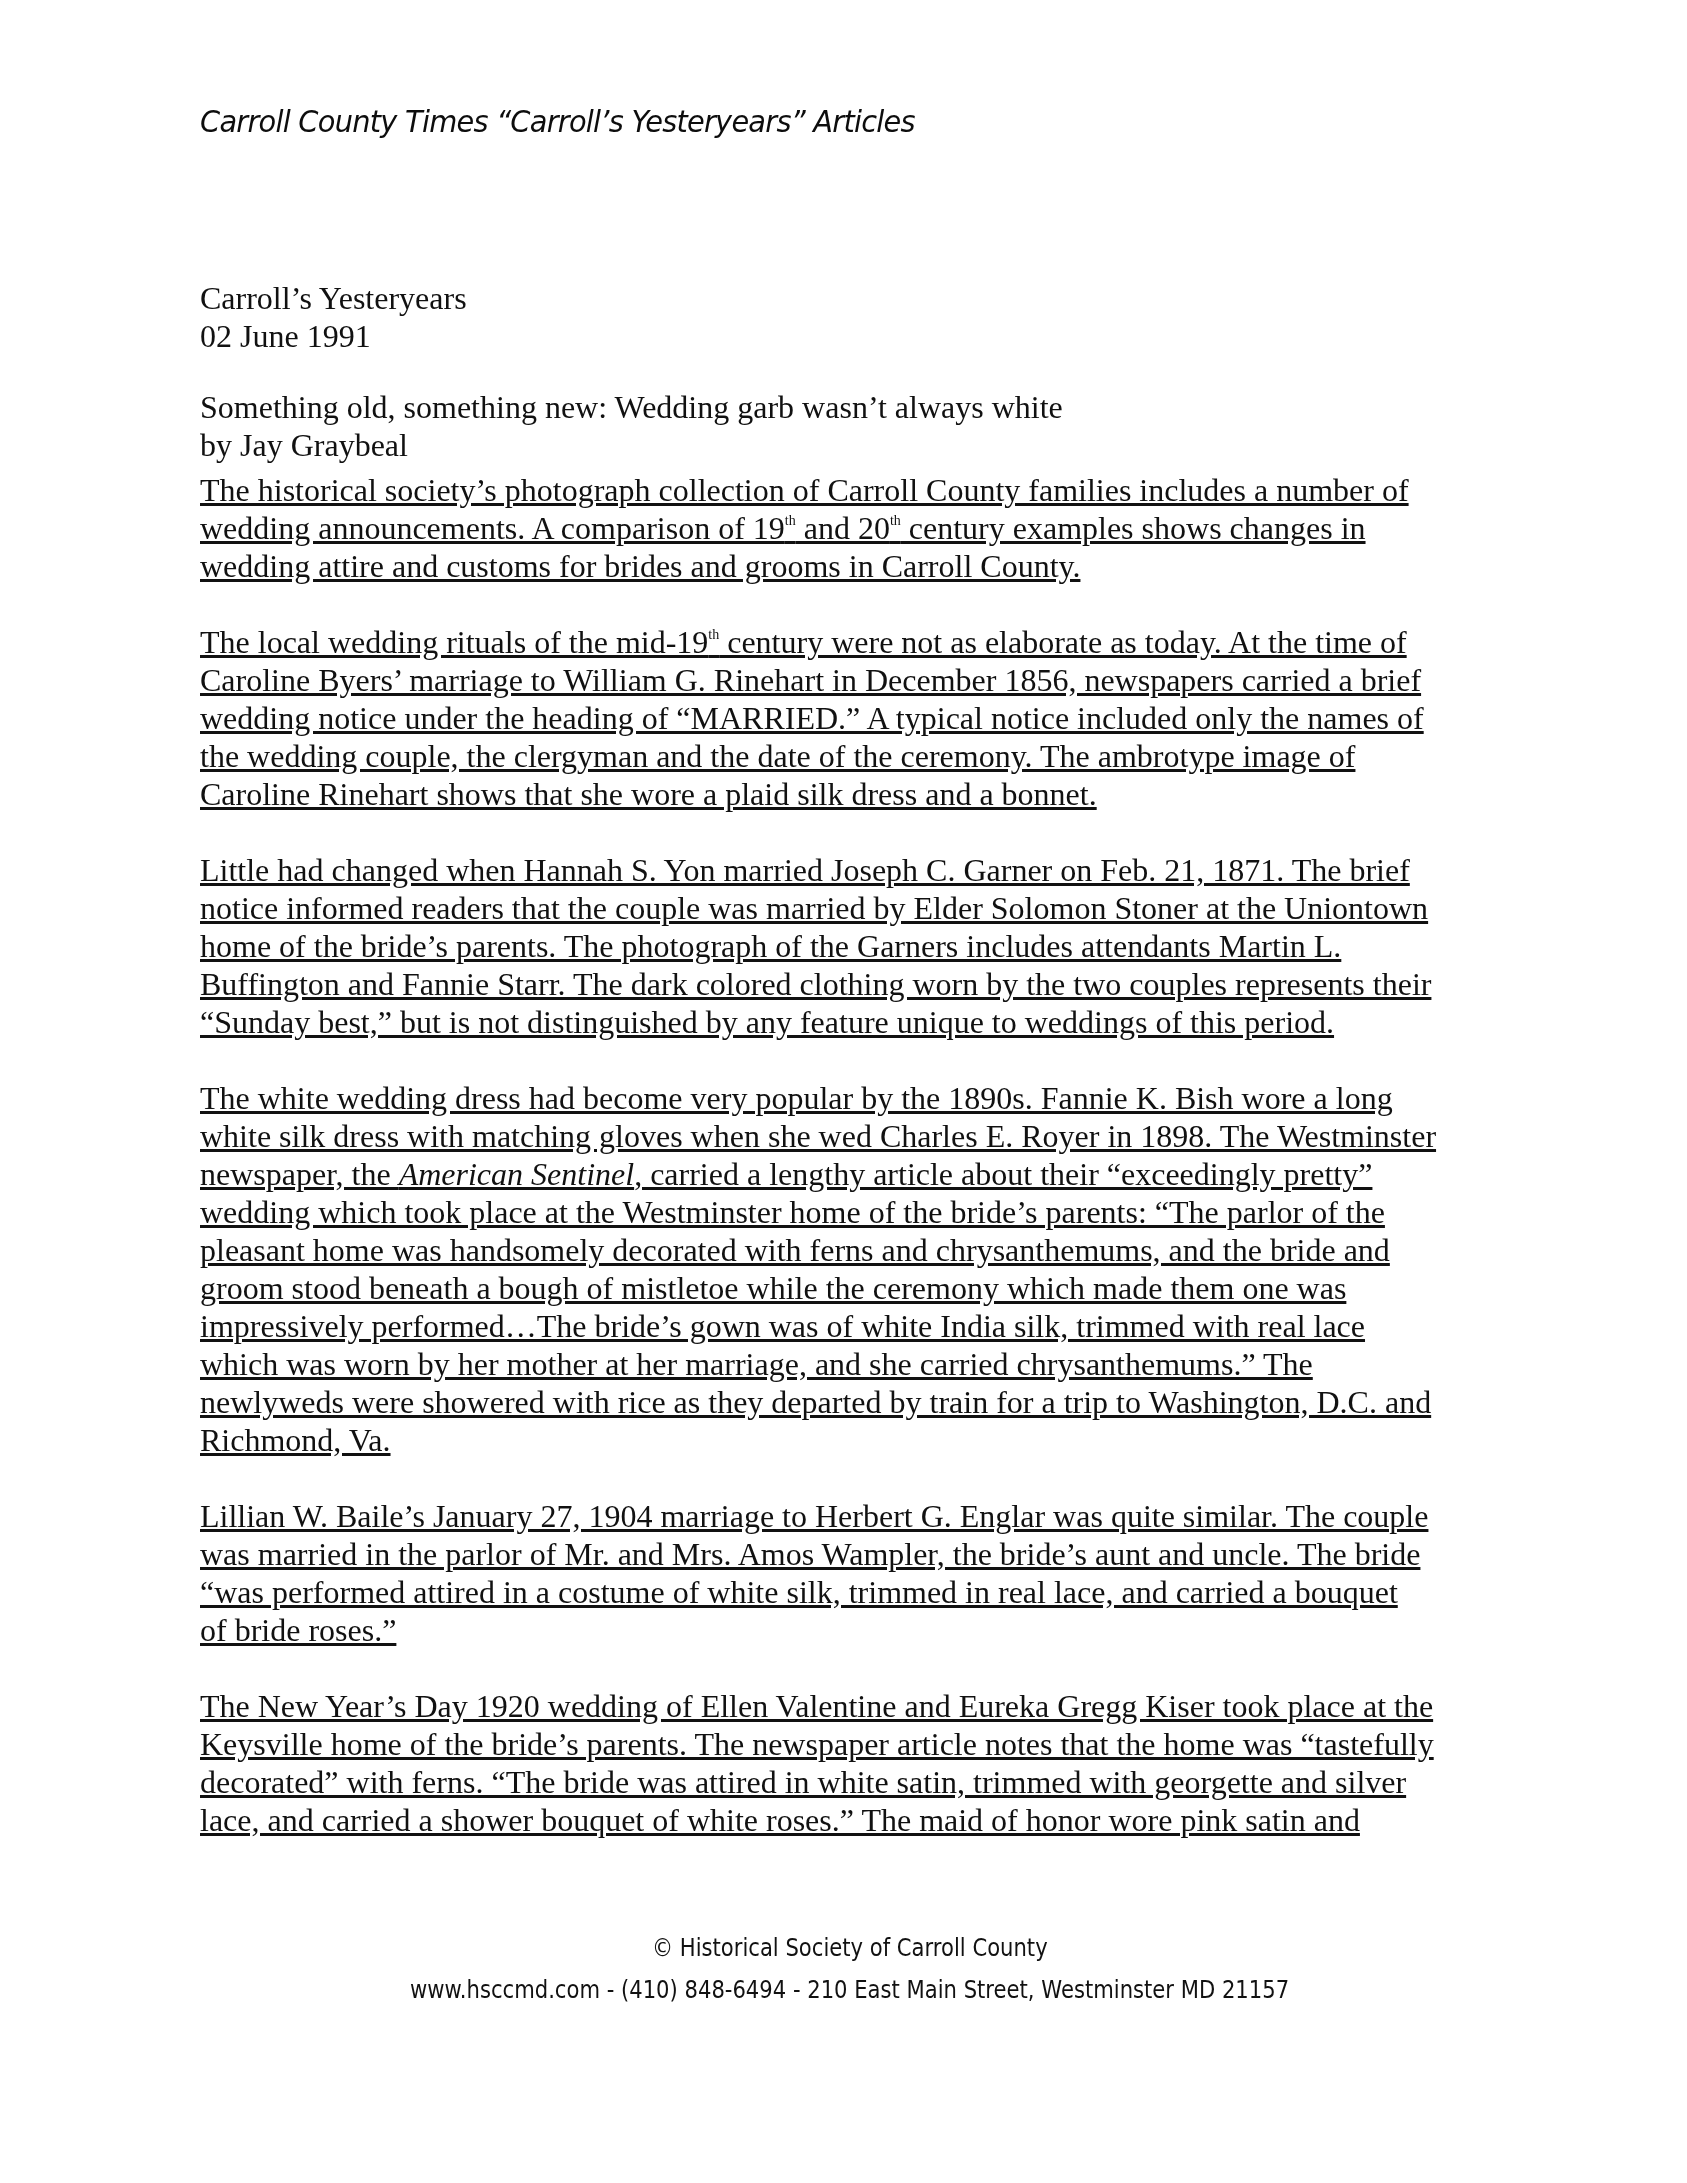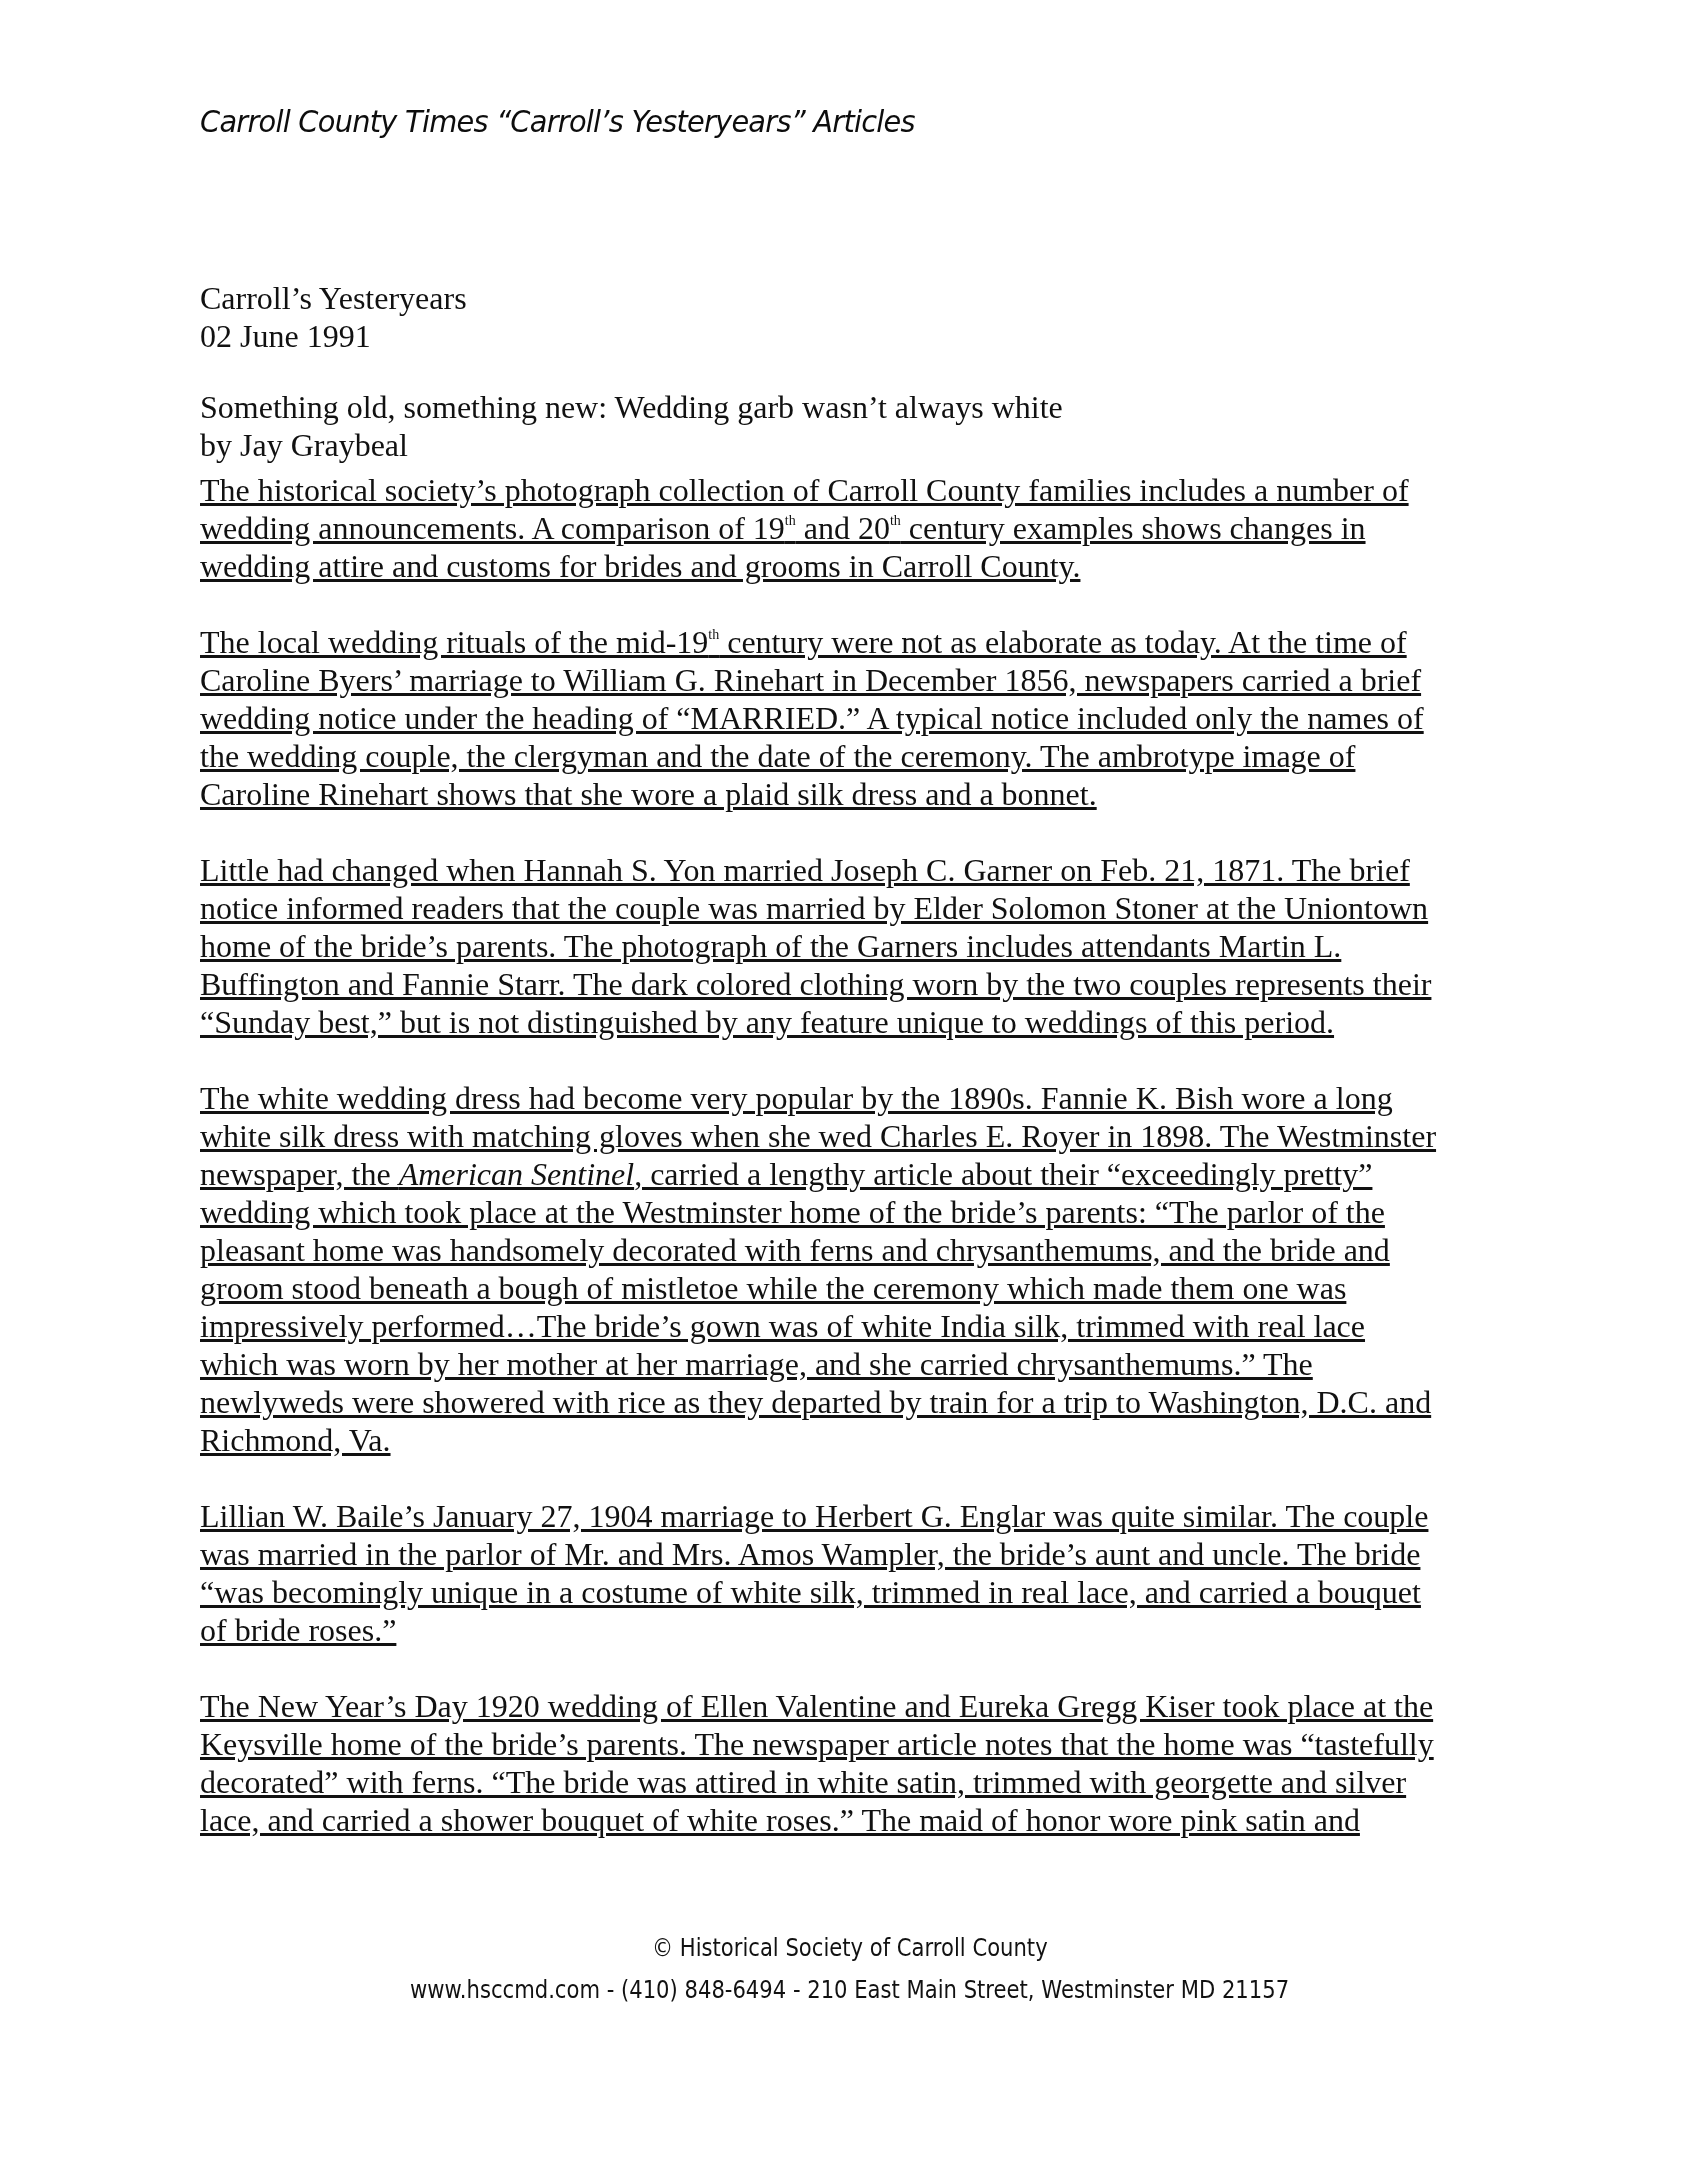--- a/index.html
+++ b/index.html
@@ -83,21 +83,21 @@
       <span class="line">groom stood beneath a bough of mistletoe while the ceremony which made them one was</span>
       <span class="line">impressively performed…The bride’s gown was of white India silk, trimmed with real lace</span>
       <span class="line">which was worn by her mother at her marriage, and she carried chrysanthemums.” The</span>
       <span class="line">newlyweds were showered with rice as they departed by train for a trip to Washington, D.C. and</span>
       <span class="line">Richmond, Va.</span>
     </div>
 
     <div class="para">
       <span class="line">Lillian W. Baile’s January 27, 1904 marriage to Herbert G. Englar was quite similar. The couple</span>
       <span class="line">was married in the parlor of Mr. and Mrs. Amos Wampler, the bride’s aunt and uncle. The bride</span>
-      <span class="line">“was becomingly unique in a costume of white silk, trimmed in real lace, and carried a bouquet</span>
+      <span class="line">“was performed attired in a costume of white silk, trimmed in real lace, and carried a bouquet</span>
       <span class="line">of bride roses.”</span>
     </div>
 
     <div class="para">
       <span class="line">The New Year’s Day 1920 wedding of Ellen Valentine and Eureka Gregg Kiser took place at the</span>
       <span class="line">Keysville home of the bride’s parents. The newspaper article notes that the home was “tastefully</span>
       <span class="line">decorated” with ferns. “The bride was attired in white satin, trimmed with georgette and silver</span>
       <span class="line">lace, and carried a shower bouquet of white roses.” The maid of honor wore pink satin and</span>
     </div>
   </div>

